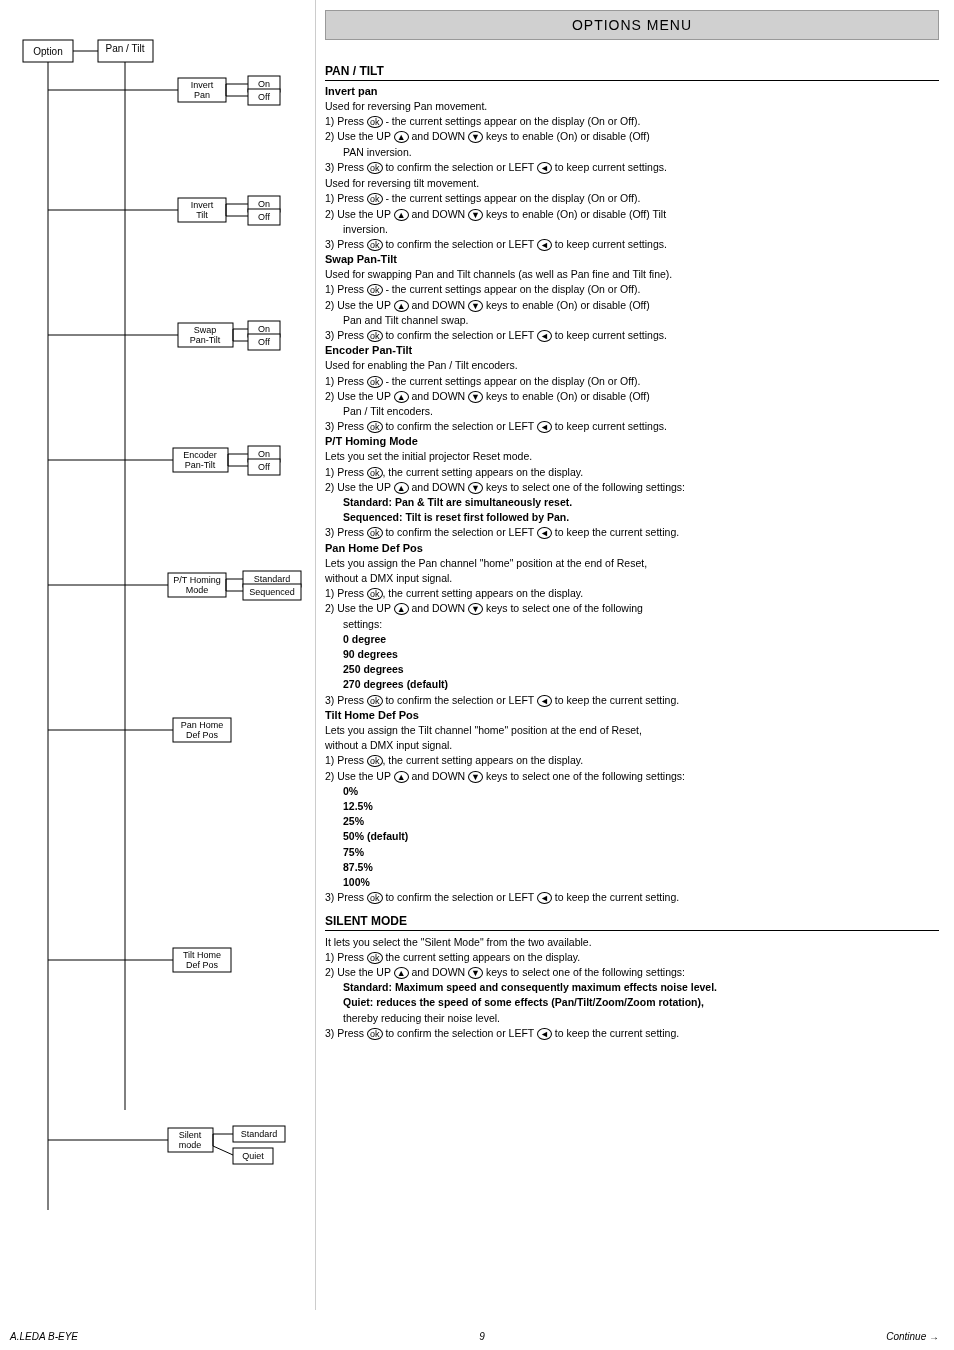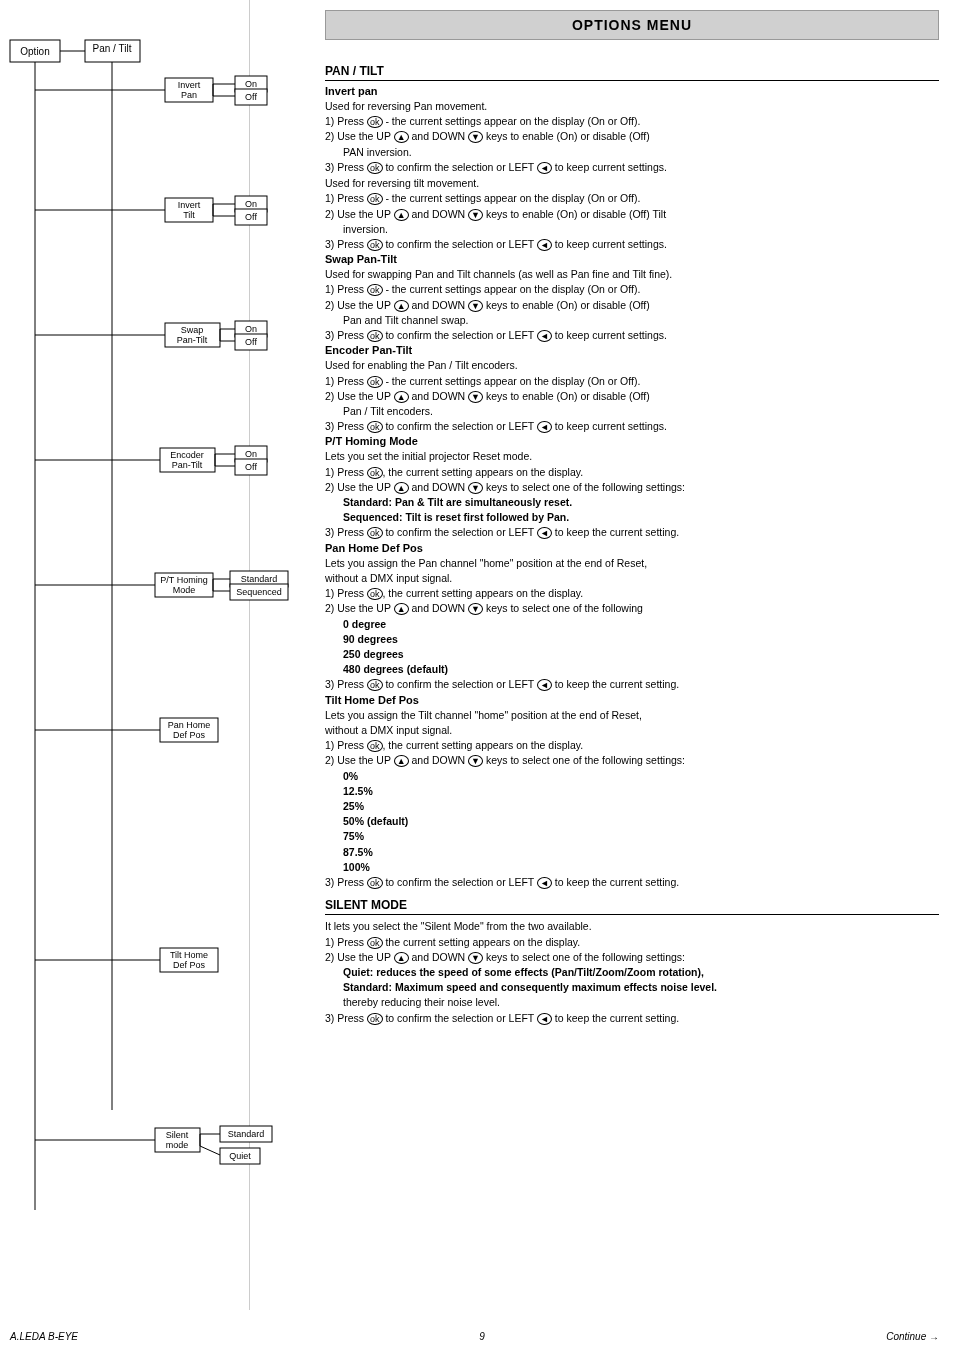--- a/index.html
+++ b/index.html
@@ -11,41 +11,41 @@
       font-size: 11px;
       color: #000;
       position: relative;
     }
 
     
     .left-panel {
       position: absolute;
       left: 0;
       top: 0;
-      width: 250px;
+      width: 316px;
       height: 1310px;
       border-right: 1px solid #ccc;
-      padding: 10px 5px;
+      padding: 10px 18px;
     }
 
     
     .right-panel {
       position: absolute;
       left: 310px;
       top: 0;
       width: 644px;
       padding: 10px 15px 10px 15px;
     }
 
     
     .options-header {
       background: #d0d0d0;
       text-align: center;
       font-size: 14px;
-      font-weight: bold;
+      font-weight: normal;
       padding: 6px 0;
       border: 1px solid #999;
       margin-bottom: 24px;
       letter-spacing: 1px;
     }
 
     .section-title-line {
       font-size: 12px;
       font-weight: bold;
       border-bottom: 1px solid #000;
@@ -260,24 +260,25 @@
     <span class="bold-setting"><b>Sequenced</b>: Tilt is reset first followed by Pan.</span>
     3) Press <span style="border:1px solid #000;border-radius:50%;padding:0 2px;font-size:9px;">ok</span> to confirm the selection or LEFT <span style="border:1px solid #000;border-radius:50%;padding:0 2px;font-size:9px;">◄</span> to keep the current setting.
   </div>
 
   <div class="subsection-title">Pan Home Def Pos</div>
   <div class="content-text">
     Lets you assign the Pan channel "home" position at the end of Reset,<br>
     without a DMX input signal.<br>
     1) Press <span style="border:1px solid #000;border-radius:50%;padding:0 2px;font-size:9px;">ok</span>, the current setting appears on the display.<br>
     2) Use the UP <span style="border:1px solid #000;border-radius:50%;padding:0 2px;font-size:9px;">▲</span> and DOWN <span style="border:1px solid #000;border-radius:50%;padding:0 2px;font-size:9px;">▼</span> keys to select one of the following<br>
+    <span class="indent">settings:</span>
     <span class="bold-setting"><b>0 degree</b></span>
     <span class="bold-setting"><b>90 degrees</b></span>
     <span class="bold-setting"><b>250 degrees</b></span>
-    <span class="bold-setting"><b>480 degrees (default)</b></span>
+    <span class="bold-setting"><b>270 degrees (default)</b></span>
     3) Press <span style="border:1px solid #000;border-radius:50%;padding:0 2px;font-size:9px;">ok</span> to confirm the selection or LEFT <span style="border:1px solid #000;border-radius:50%;padding:0 2px;font-size:9px;">◄</span> to keep the current setting.
   </div>
 
   <div class="subsection-title">Tilt Home Def Pos</div>
   <div class="content-text">
     Lets you assign the Tilt channel "home" position at the end of Reset,<br>
     without a DMX input signal.<br>
     1) Press <span style="border:1px solid #000;border-radius:50%;padding:0 2px;font-size:9px;">ok</span>, the current setting appears on the display.<br>
     2) Use the UP <span style="border:1px solid #000;border-radius:50%;padding:0 2px;font-size:9px;">▲</span> and DOWN <span style="border:1px solid #000;border-radius:50%;padding:0 2px;font-size:9px;">▼</span> keys to select one of the following settings:<br>
     <span class="bold-setting"><b>0%</b></span>
@@ -288,22 +289,22 @@
     <span class="bold-setting"><b>87.5%</b></span>
     <span class="bold-setting"><b>100%</b></span>
     3) Press <span style="border:1px solid #000;border-radius:50%;padding:0 2px;font-size:9px;">ok</span> to confirm the selection or LEFT <span style="border:1px solid #000;border-radius:50%;padding:0 2px;font-size:9px;">◄</span> to keep the current setting.
   </div>
 
   <div class="section-title-line">SILENT MODE</div>
   <div class="content-text">
     It lets you select the "Silent Mode" from the two available.<br>
     1) Press <span style="border:1px solid #000;border-radius:50%;padding:0 2px;font-size:9px;">ok</span> the current setting appears on the display.<br>
     2) Use the UP <span style="border:1px solid #000;border-radius:50%;padding:0 2px;font-size:9px;">▲</span> and DOWN <span style="border:1px solid #000;border-radius:50%;padding:0 2px;font-size:9px;">▼</span> keys to select one of the following settings:<br>
+    <span class="bold-setting"><b>Standard</b>: Maximum speed and consequently maximum effects noise level.</span>
     <span class="bold-setting"><b>Quiet:</b> reduces the speed of some effects (Pan/Tilt/Zoom/Zoom rotation),</span>
-    <span class="bold-setting"><b>Standard</b>: Maximum speed and consequently maximum effects noise level.</span>
     <span class="indent">thereby reducing their noise level.</span>
     3) Press <span style="border:1px solid #000;border-radius:50%;padding:0 2px;font-size:9px;">ok</span> to confirm the selection or LEFT <span style="border:1px solid #000;border-radius:50%;padding:0 2px;font-size:9px;">◄</span> to keep the current setting.
   </div>
 
 </div>
 
 <div class="footer">
   <span>A.LEDA B-EYE</span>
   <span>9</span>
   <span>Continue →</span>

